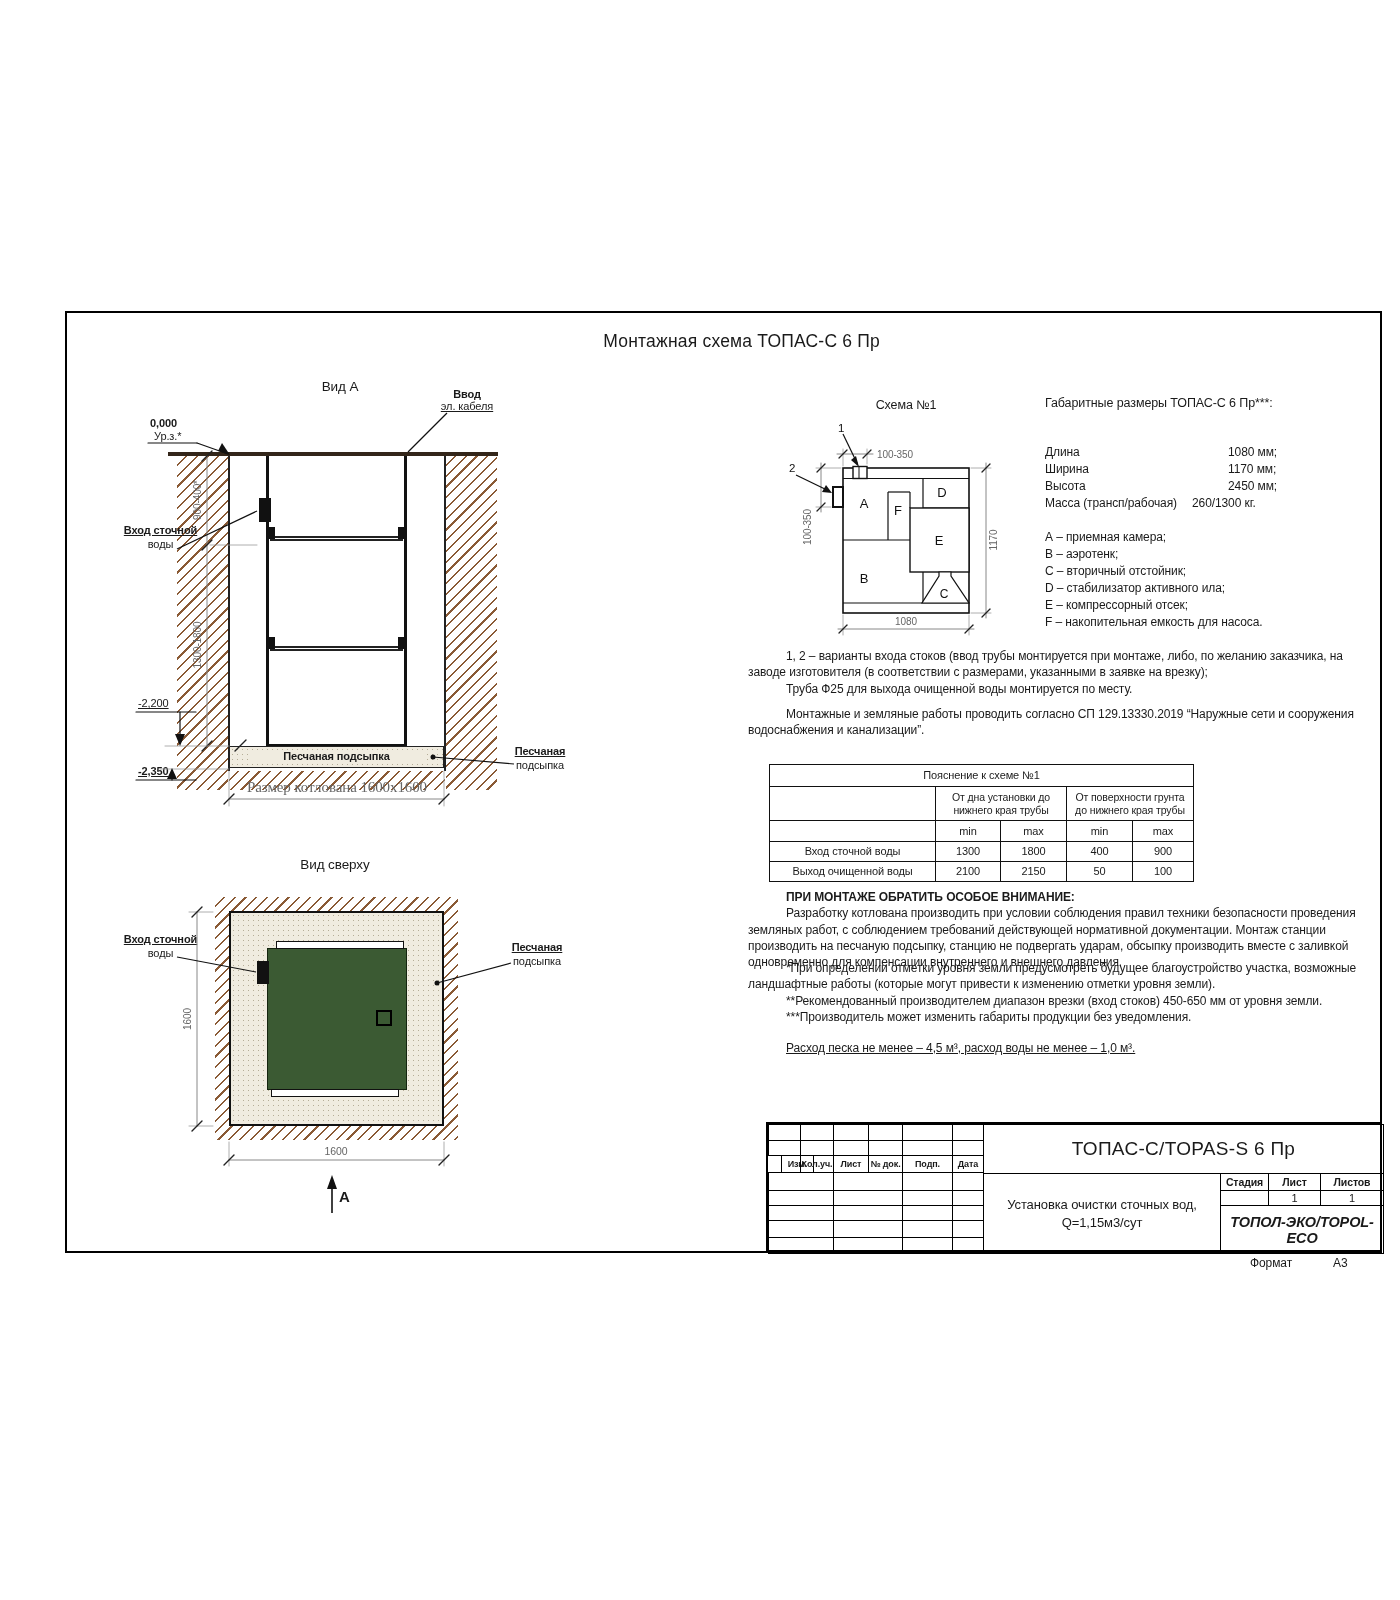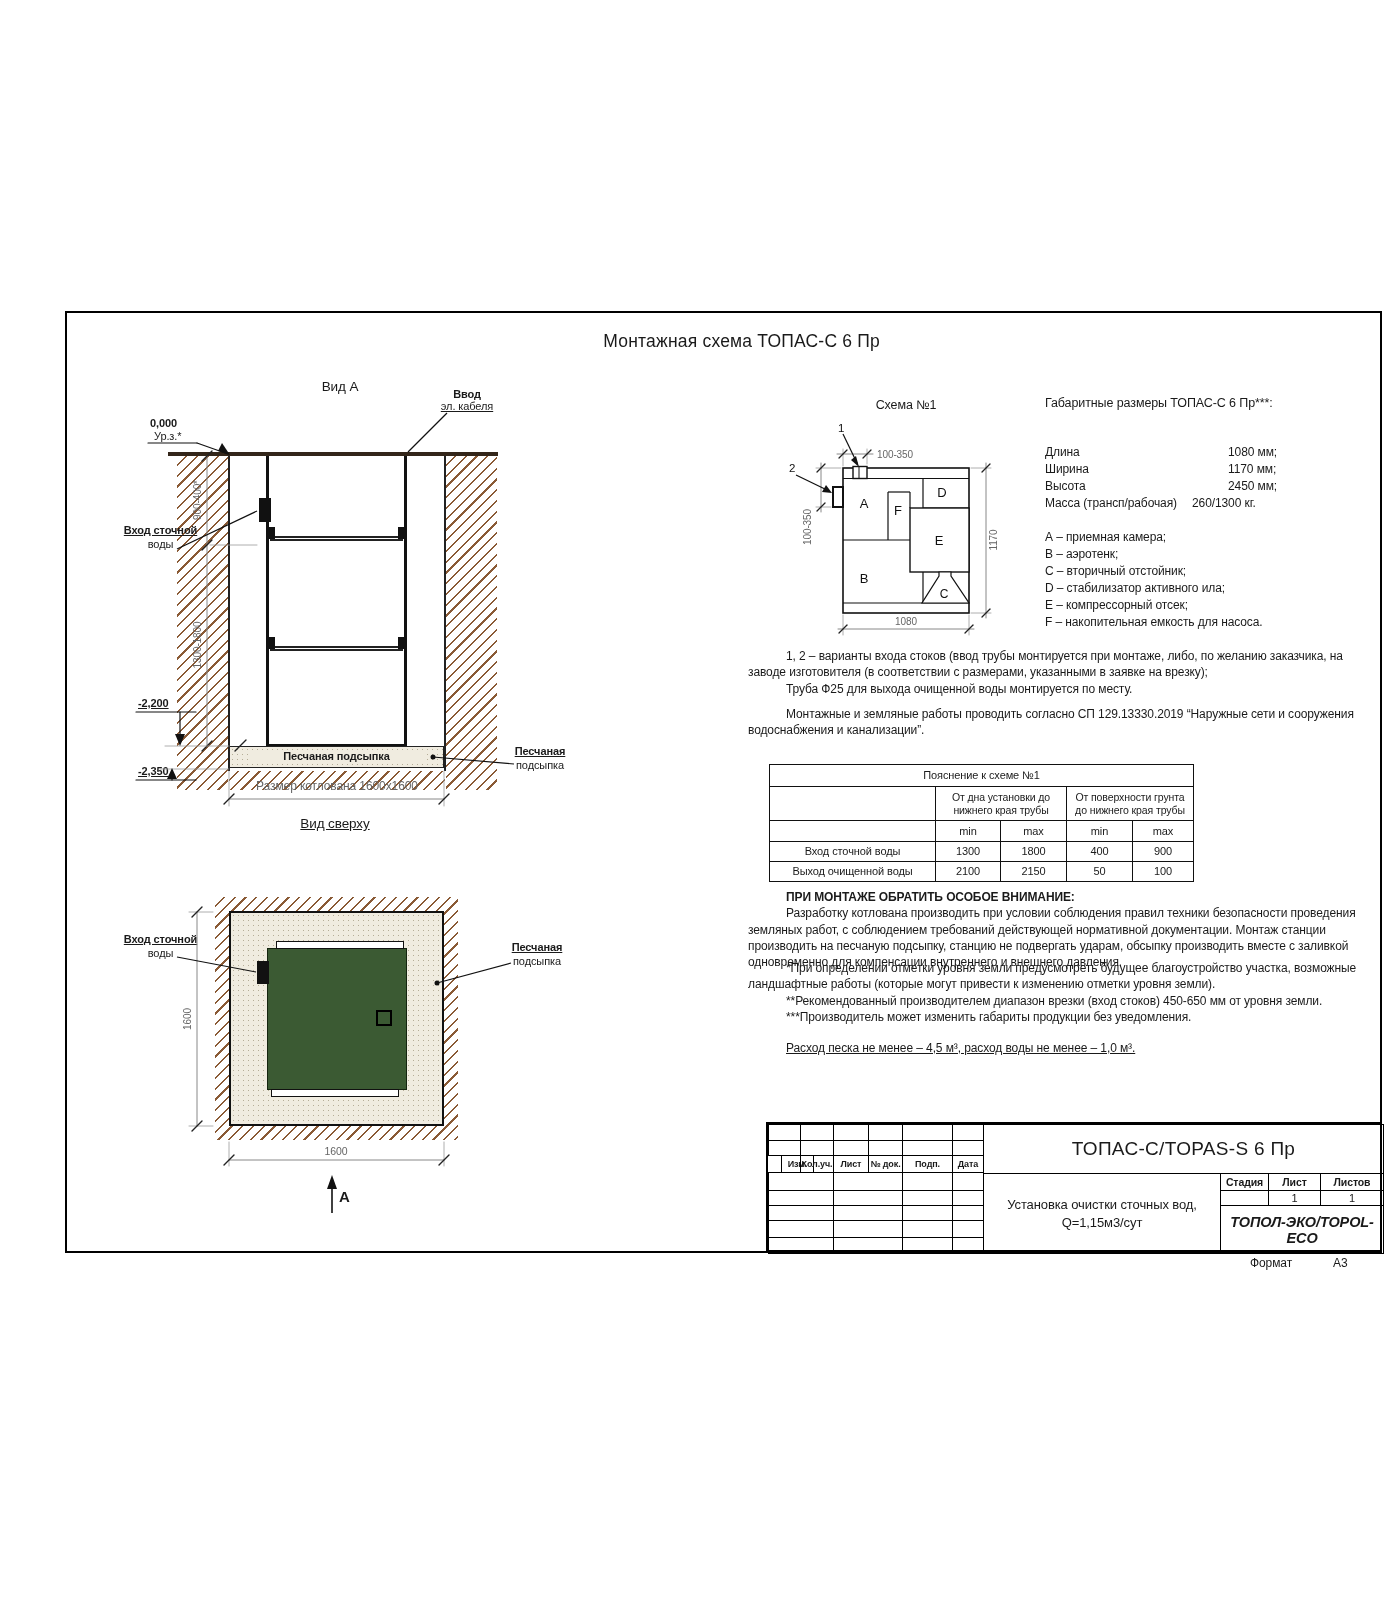--- a/index.html
+++ b/index.html
@@ -65,27 +65,27 @@
 <div class="abs blk" style="left:398px;top:637px;width:8px;height:12px;"></div>
 
 <div class="abs blk" style="left:259px;top:498px;width:12px;height:24px;"></div>
 
 <div class="abs lbl-s" style="left:150px;top:417px;font-weight:600;">0,000</div>
 <div class="abs lbl-s" style="left:154px;top:430px;">Ур.з.*</div>
 <div class="abs lbl-s ctr" style="left:437px;top:388px;width:60px;font-weight:600;">Ввод</div>
 <div class="abs lbl-s ctr underl" style="left:430px;top:400px;width:74px;">эл. кабеля</div>
 <div class="abs lbl-s ctr underl" style="left:118px;top:524px;width:85px;font-weight:600;">Вход сточной</div>
 <div class="abs lbl-s ctr" style="left:118px;top:538px;width:85px;">воды</div>
-<div class="abs lbl-s underl" style="left:138px;top:697px;font-weight:700;">-2,200</div>
+<div class="abs lbl-s underl" style="left:138px;top:697px;font-weight:400;">-2,200</div>
 <div class="abs lbl-s underl" style="left:138px;top:765px;font-weight:600;">-2,350</div>
 <div class="abs lbl-s ctr underl" style="left:505px;top:745px;width:70px;font-weight:600;">Песчаная</div>
 <div class="abs lbl-s ctr" style="left:505px;top:759px;width:70px;">подсыпка</div>
-<div class="abs dim ctr" style="left:226px;top:779px;width:222px;font-size:12px;">Размер котлована 1600х1600</div>
-
-<div class="abs viewtitle ctr" style="left:293px;top:816px;width:84px;text-decoration:underline;">Вид сверху</div>
+<div class="abs dim ctr" style="left:226px;top:779px;width:222px;font-size:15px;font-family:Liberation Serif, serif;">Размер котлована 1600х1600</div>
+
+<div class="abs viewtitle ctr" style="left:293px;top:857px;width:84px;">Вид сверху</div>
 <div class="abs hatch" style="left:215px;top:897px;width:243px;height:243px;"></div>
 <div class="abs sand" style="left:229px;top:911px;width:215px;height:215px;border:2.5px solid #111;box-sizing:border-box;"></div>
 <div class="abs" style="left:267px;top:948px;width:140px;height:142px;background:#3b5a33;border:1.5px solid #14240f;box-sizing:border-box;"></div>
 <div class="abs" style="left:276px;top:941px;width:128px;height:8px;background:#fff;border:1px solid #111;box-sizing:border-box;"></div>
 <div class="abs" style="left:271px;top:1089px;width:128px;height:8px;background:#fff;border:1px solid #111;box-sizing:border-box;"></div>
 <div class="abs" style="left:376px;top:1010px;width:16px;height:16px;border:2px solid #000;box-sizing:border-box;"></div>
 <div class="abs blk" style="left:257px;top:961px;width:12px;height:23px;"></div>
 
 <div class="abs lbl-s ctr underl" style="left:118px;top:933px;width:85px;font-weight:600;">Вход сточной</div>
 <div class="abs lbl-s ctr" style="left:118px;top:947px;width:85px;">воды</div>

